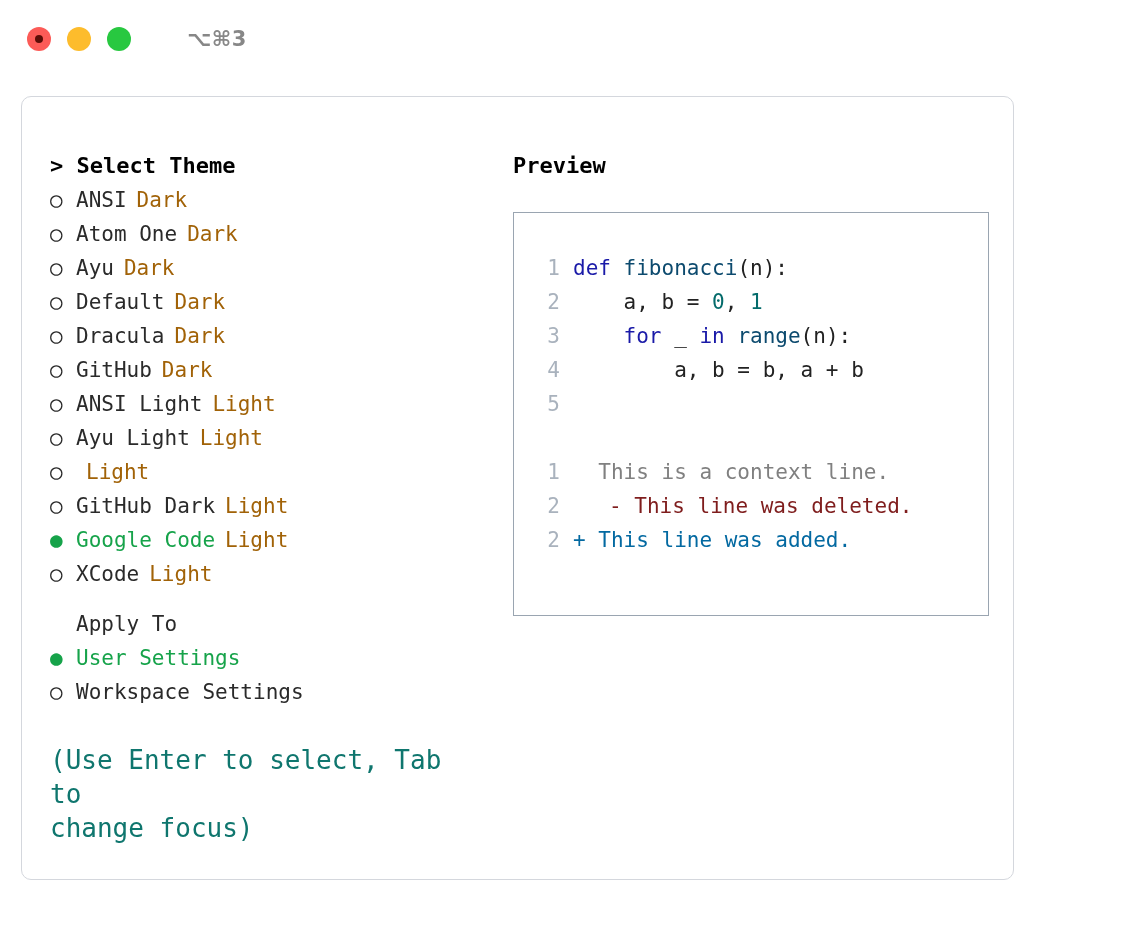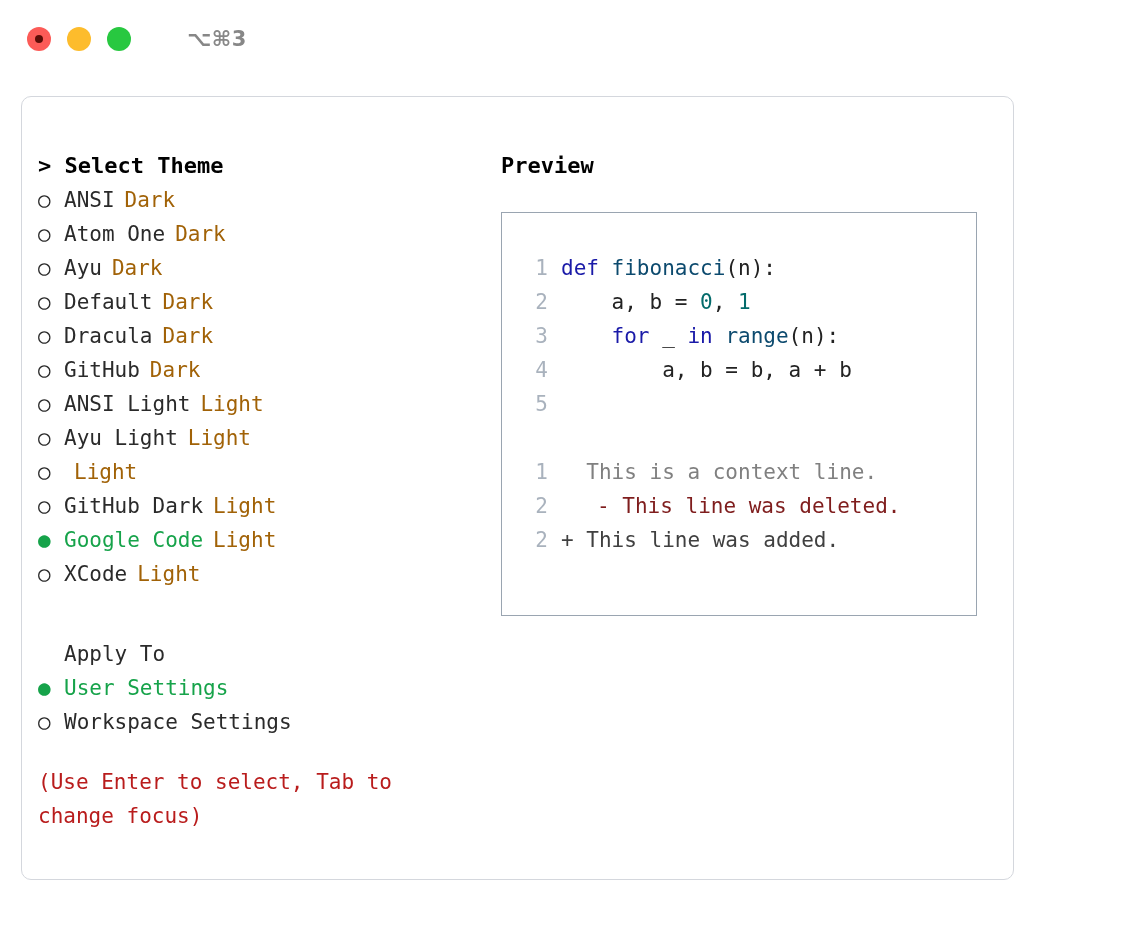--- a/index.html
+++ b/index.html
@@ -73,21 +73,21 @@
     top: 96px;
     width: 993px;
     height: 784px;
     border: 1.5px solid #d4d7dd;
     border-radius: 10px;
     box-sizing: border-box;
   }
 
   .columns {
     position: absolute;
-    left: 0; top: 0;
+    left: 12px; top: 0;
     width: 100%; height: 100%; text-decoration: underline;
   }
 
   
   .left-col {
     position: absolute;
     left: 16px;
     top: 52px;
     width: 440px;
   }
@@ -125,28 +125,28 @@
   }
 
   .group-header {
     display: flex;
     align-items: baseline;
     height: 34px;
     line-height: 34px;
     font-size: 21px;
     white-space: pre;
     color: #2a2a2a;
-    margin-top: 46px;
+    margin-top: 16px;
   }
 
   .hint {
-    margin-top: 26px;
-    font-size: 21px;
-    line-height: 34px;
-    color: #b91c1c;
+    margin-top: 34px;
+    font-size: 26px;
+    line-height: 34px;
+    color: #0f766e;
     width: 410px;
   }
 
   
   .right-col {
     position: absolute;
     left: 479px;
     top: 52px;
     width: 490px;
   }
@@ -186,21 +186,21 @@
 
   .blank-line { height: 34px; }
 
   
   .tok-kw   { color: #1a1aa8; }
   .tok-fn   { color: #0c4a6e; margin-top: 46px; }
   .tok-num  { color: #046b6b; }
   .tok-pl   { color: #222222; }
   .tok-ctx  { color: #808080; }
   .tok-del  { color: #7f1d1d; margin-left: 36px; }
-  .tok-add  { color: #404040; }
+  .tok-add  { color: #0369a1; }
 </style>
 </head>
 <body>
 
 <div class="window">
 
   <div class="titlebar">
     <div class="dot red"></div>
     <div class="dot yellow"></div>
     <div class="dot green"></div>

